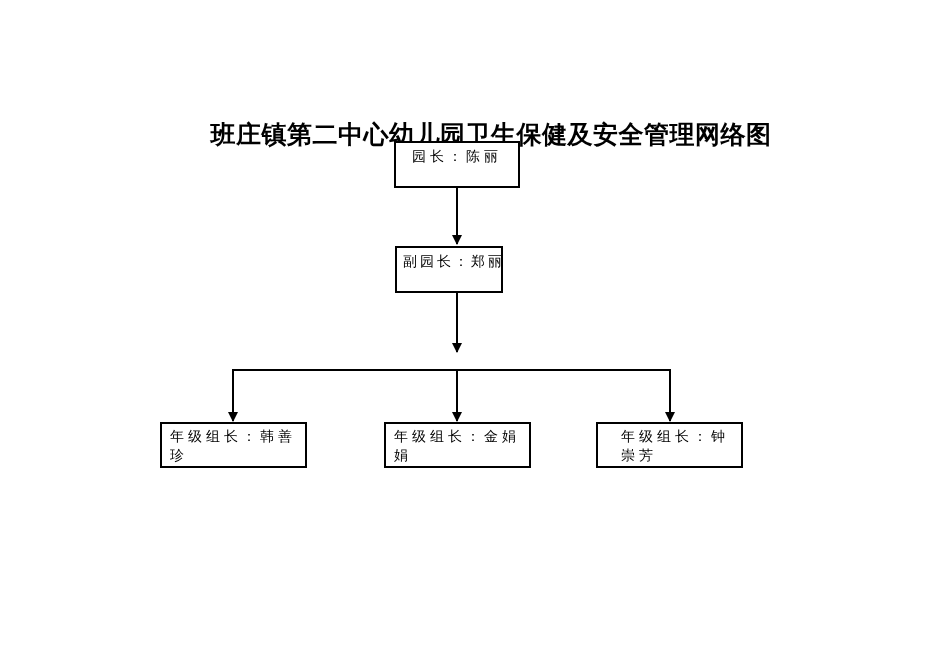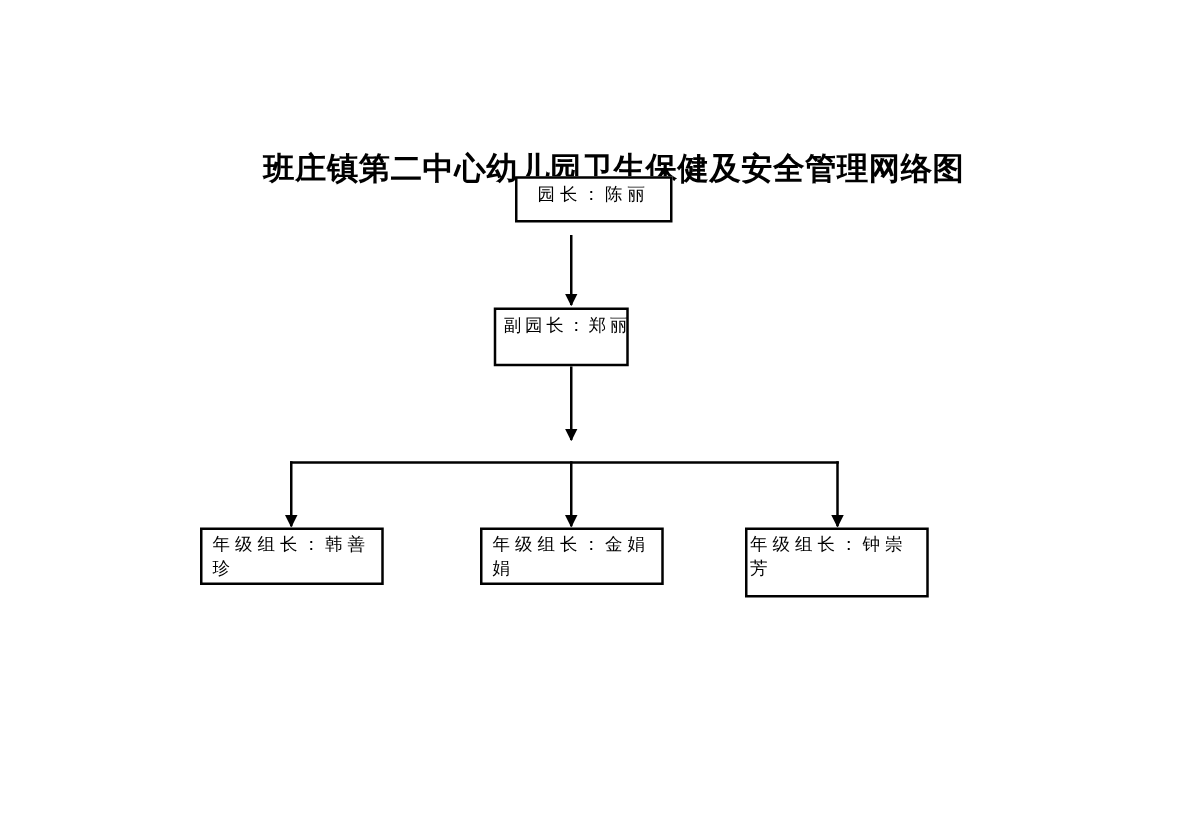--- a/index.html
+++ b/index.html
@@ -33,46 +33,45 @@
     border: 2px solid #000000;
     background: #ffffff;
     font-family: "DejaVu Serif", "Liberation Serif", serif;
     font-size: 14px;
     line-height: 19px;
     letter-spacing: 4px;
     color: #000000;
   }
   .node-principal {
     left: 394px; top: 141px;
-    width: 126px; height: 37px;
+    width: 126px; height: 47px;
     padding: 4px 4px 4px 16px;
     white-space: nowrap;
-    margin-left: 18px;
   }
   .node-vice {
     left: 395px; top: 246px;
     width: 108px; height: 47px;
     padding: 4px 2px 4px 6px;
     letter-spacing: 3px;
     white-space: nowrap;
   }
   .node-leader1 {
     left: 160px; top: 422px;
     width: 147px; height: 46px;
     padding: 3px 6px 3px 8px;
   }
   .node-leader2 {
     left: 384px; top: 422px;
     width: 147px; height: 46px;
     padding: 3px 6px 3px 8px;
   }
   .node-leader3 {
     left: 596px; top: 422px;
-    width: 147px; height: 56px;
-    padding: 3px 6px 3px 2px;
+    width: 147px; height: 46px;
+    padding: 3px 6px 3px 23px;
   }
   .connector-layer {
     position: absolute;
     left: 0; top: 0;
     width: 950px; height: 672px;
     pointer-events: none;
   }
 </style>
 </head>
 <body>

